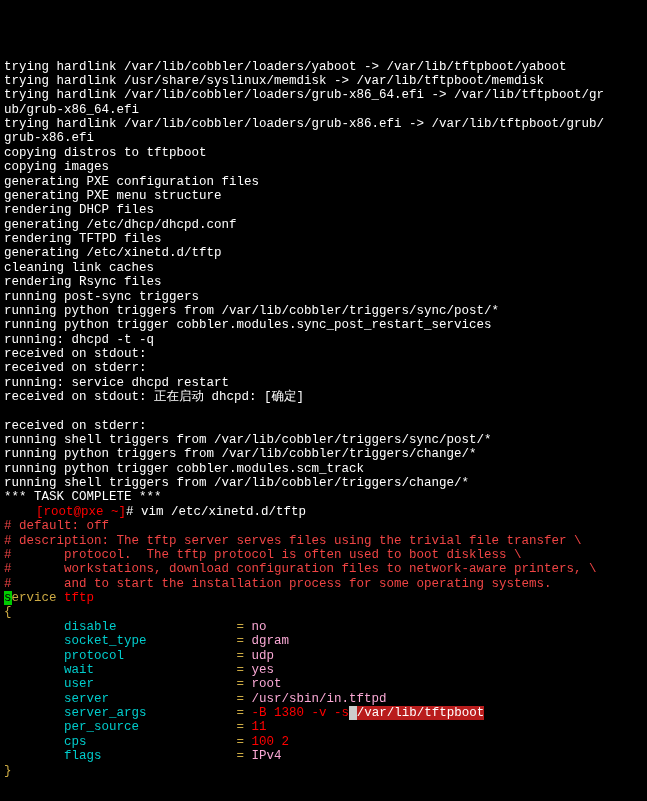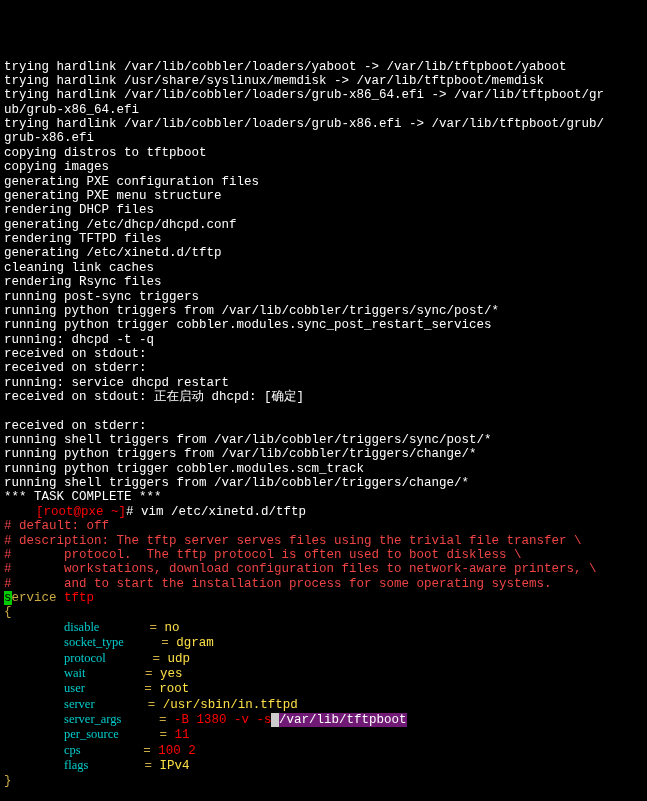--- a/index.html
+++ b/index.html
@@ -12,26 +12,26 @@
     padding: 2px 4px;
     width: 647px;
     white-space: pre;
     overflow: hidden;
   }
   .line { min-height: 14px; }
   .prompt-red { color: #ff0000; margin-left: 32px; }
   .prompt-white { color: #ffffff; }
   .blue { color: #ef4444; }
   .yellow { color: #ccaa44; }
-  .cyan { color: #00cccc; font-family: Liberation Serif, serif; }
-  .magenta { color: #fde047; }
+  .cyan { color: #00cccc; }
+  .magenta { color: #f9a8d4; }
   .red { color: #ff0000; text-align: center; }
   .green-bg { background: #00cc00; color: #000000; }
   .inv-cursor { background: #cccccc; color: #000000; }
-  .sel-red { background: #701a75; color: #ffffff; }
+  .sel-red { background: #b91c1c; color: #ffffff; }
 </style>
 </head>
 <body>
 
 
 
 <div id="term"><div class="line">trying hardlink /var/lib/cobbler/loaders/yaboot -&gt; /var/lib/tftpboot/yaboot</div><div class="line">trying hardlink /usr/share/syslinux/memdisk -&gt; /var/lib/tftpboot/memdisk</div><div class="line">trying hardlink /var/lib/cobbler/loaders/grub-x86_64.efi -&gt; /var/lib/tftpboot/gr</div><div class="line">ub/grub-x86_64.efi</div><div class="line">trying hardlink /var/lib/cobbler/loaders/grub-x86.efi -&gt; /var/lib/tftpboot/grub/</div><div class="line">grub-x86.efi</div><div class="line">copying distros to tftpboot</div><div class="line">copying images</div><div class="line">generating PXE configuration files</div><div class="line">generating PXE menu structure</div><div class="line">rendering DHCP files</div><div class="line">generating /etc/dhcp/dhcpd.conf</div><div class="line">rendering TFTPD files</div><div class="line">generating /etc/xinetd.d/tftp</div><div class="line">cleaning link caches</div><div class="line">rendering Rsync files</div><div class="line">running post-sync triggers</div><div class="line">running python triggers from /var/lib/cobbler/triggers/sync/post/*</div><div class="line">running python trigger cobbler.modules.sync_post_restart_services</div><div class="line">running: dhcpd -t -q</div><div class="line">received on stdout:</div><div class="line">received on stderr:</div><div class="line">running: service dhcpd restart</div><div class="line">received on stdout: 正在启动 dhcpd: [确定]</div><div class="line"></div><div class="line">received on stderr:</div><div class="line">running shell triggers from /var/lib/cobbler/triggers/sync/post/*</div><div class="line">running python triggers from /var/lib/cobbler/triggers/change/*</div><div class="line">running python trigger cobbler.modules.scm_track</div><div class="line">running shell triggers from /var/lib/cobbler/triggers/change/*</div><div class="line">*** TASK COMPLETE ***</div><div class="line"><span class="prompt-red">[root@pxe ~]</span><span class="prompt-white"># </span><span class="prompt-white">vim /etc/xinetd.d/tftp</span></div><div class="line blue"># default: off</div><div class="line blue"># description: The tftp server serves files using the trivial file transfer \</div><div class="line blue">#       protocol.  The tftp protocol is often used to boot diskless \</div><div class="line blue">#       workstations, download configuration files to network-aware printers, \</div><div class="line blue">#       and to start the installation process for some operating systems.</div><div class="line"><span class="green-bg">s</span><span class="yellow">ervice</span> <span class="red">tftp</span></div><div class="line yellow">{</div><div class="line">        <span class="cyan">disable                </span><span class="yellow">=</span> <span class="magenta">no</span></div><div class="line">        <span class="cyan">socket_type            </span><span class="yellow">=</span> <span class="magenta">dgram</span></div><div class="line">        <span class="cyan">protocol               </span><span class="yellow">=</span> <span class="magenta">udp</span></div><div class="line">        <span class="cyan">wait                   </span><span class="yellow">=</span> <span class="magenta">yes</span></div><div class="line">        <span class="cyan">user                   </span><span class="yellow">=</span> <span class="magenta">root</span></div><div class="line">        <span class="cyan">server                 </span><span class="yellow">=</span> <span class="magenta">/usr/sbin/in.tftpd</span></div><div class="line">        <span class="cyan">server_args            </span><span class="yellow">=</span> <span class="red">-B 1380 -v -s</span><span class="inv-cursor"> </span><span class="sel-red">/var/lib/tftpboot</span></div><div class="line">        <span class="cyan">per_source             </span><span class="yellow">=</span> <span class="red">11</span></div><div class="line">        <span class="cyan">cps                    </span><span class="yellow">=</span> <span class="red">100 2</span></div><div class="line">        <span class="cyan">flags                  </span><span class="yellow">=</span> <span class="magenta">IPv4</span></div><div class="line yellow">}</div></div>
 
 
 

